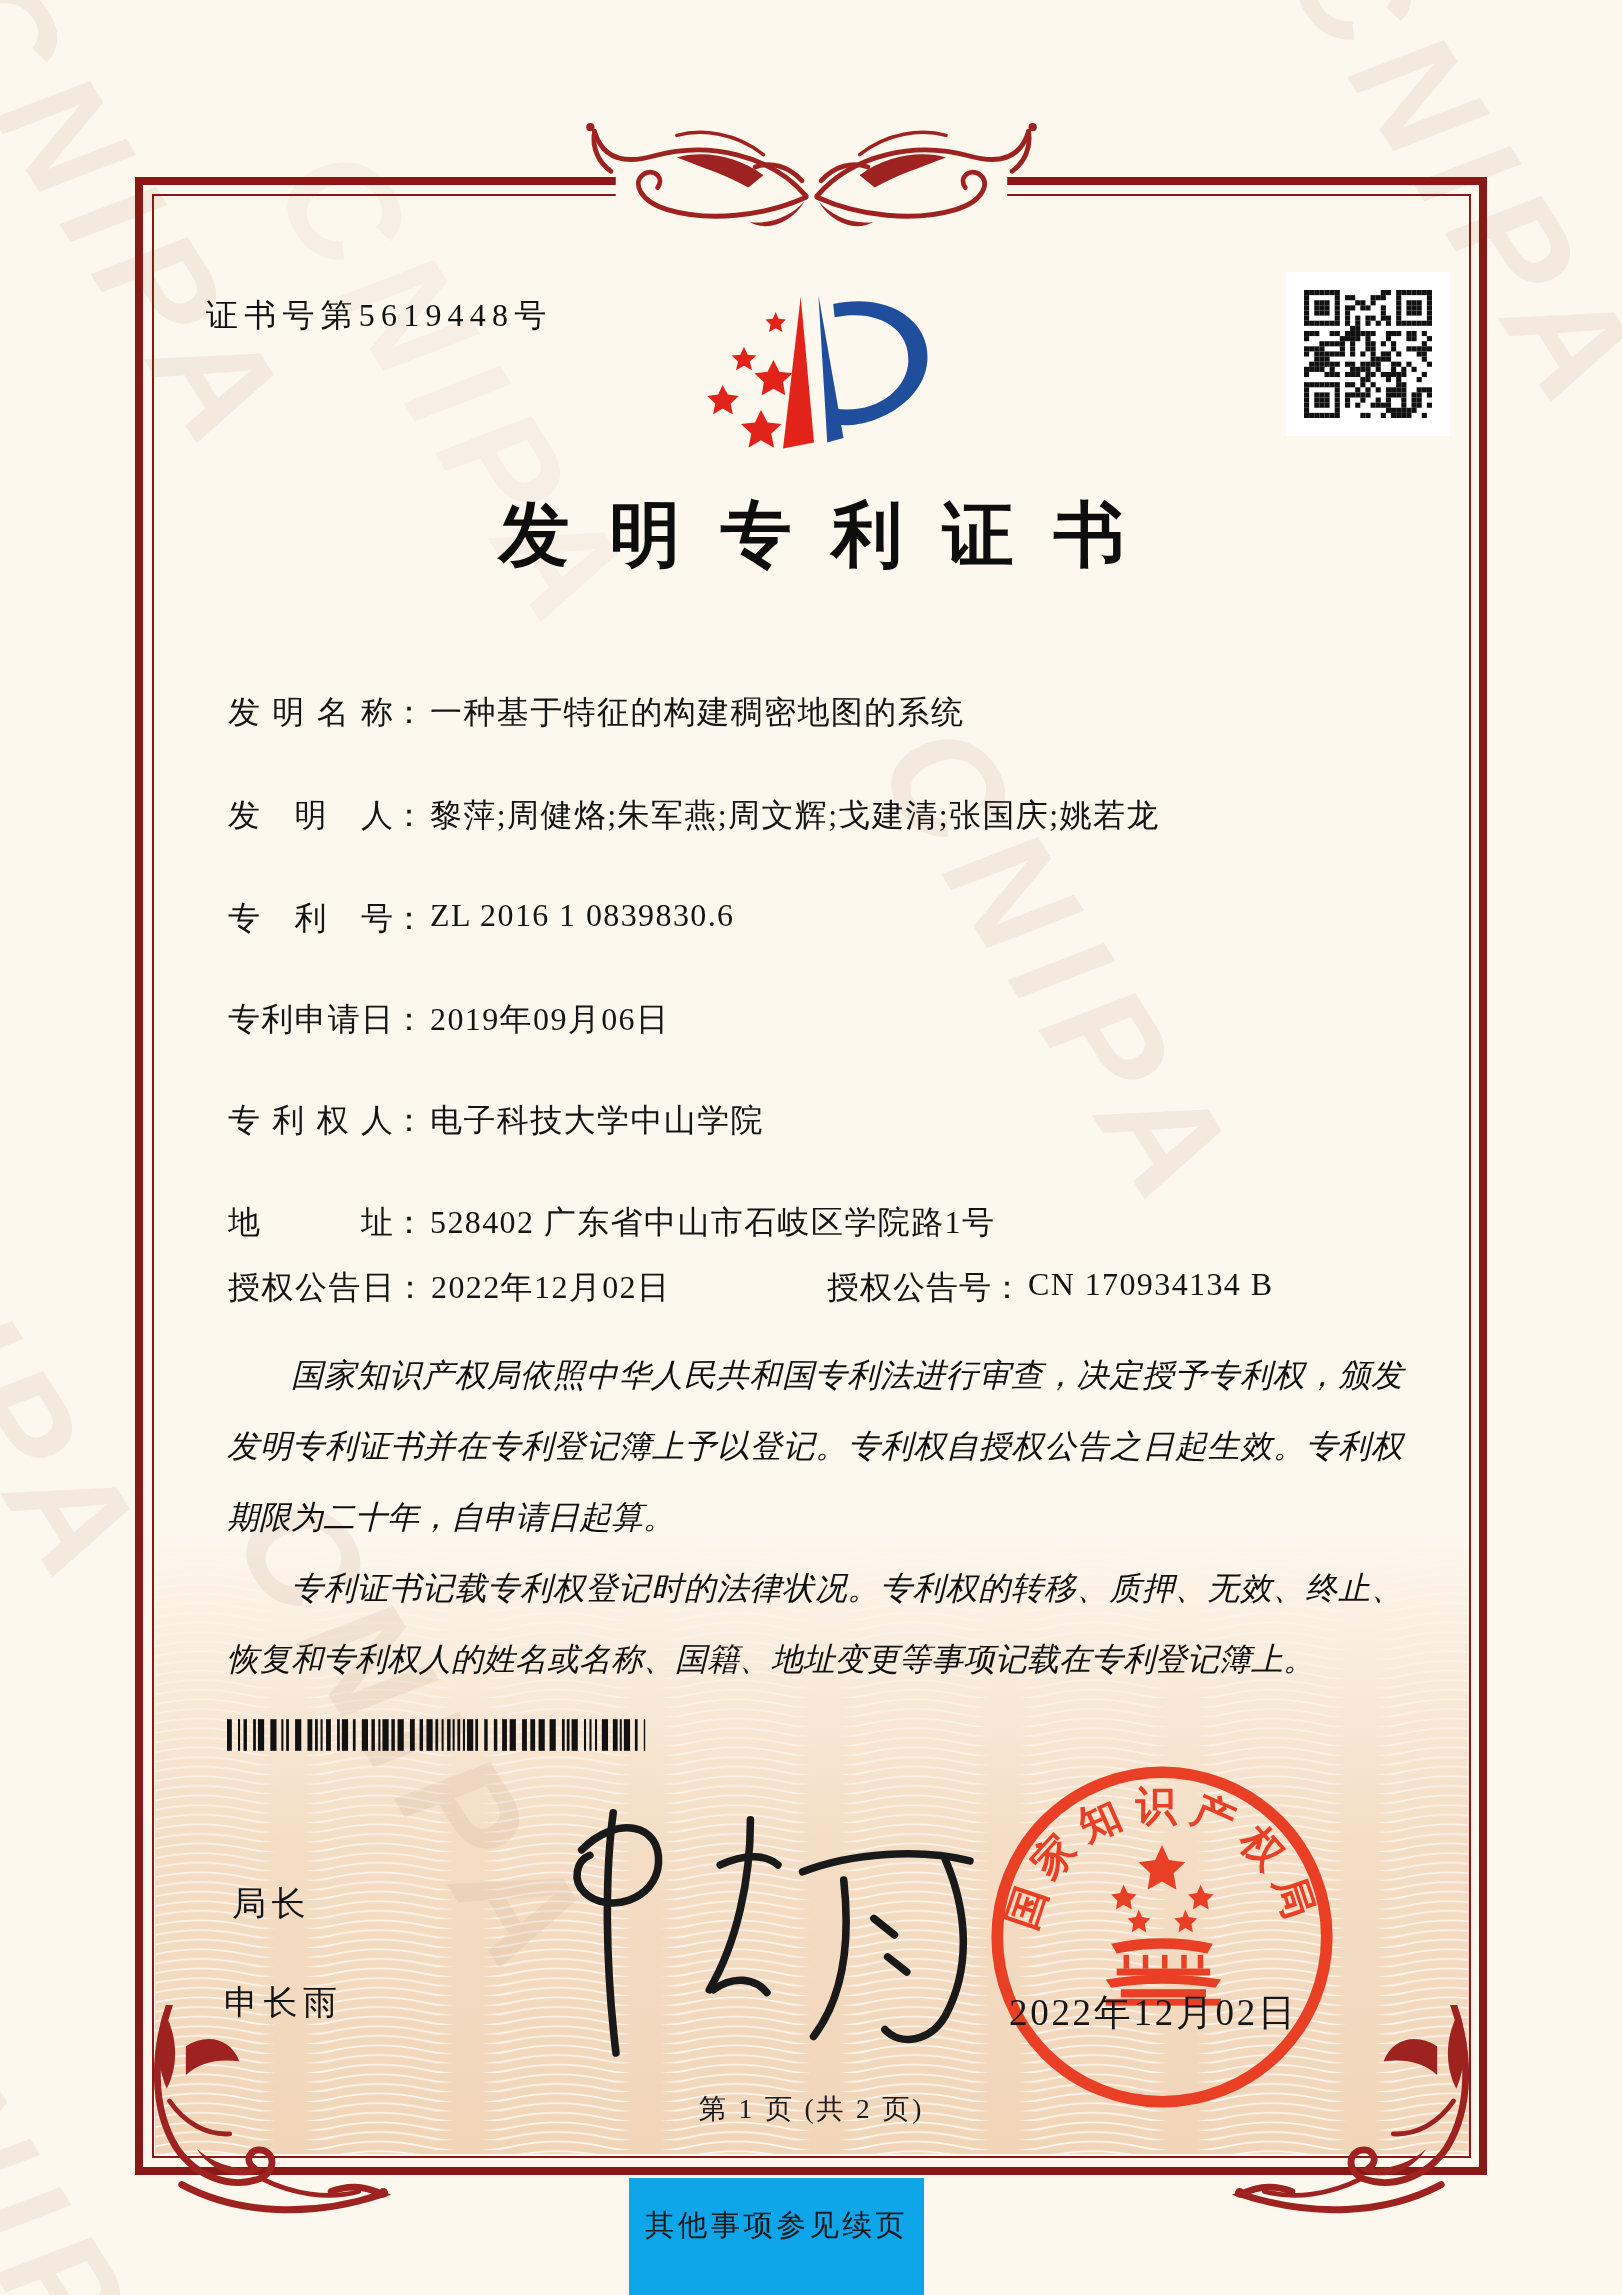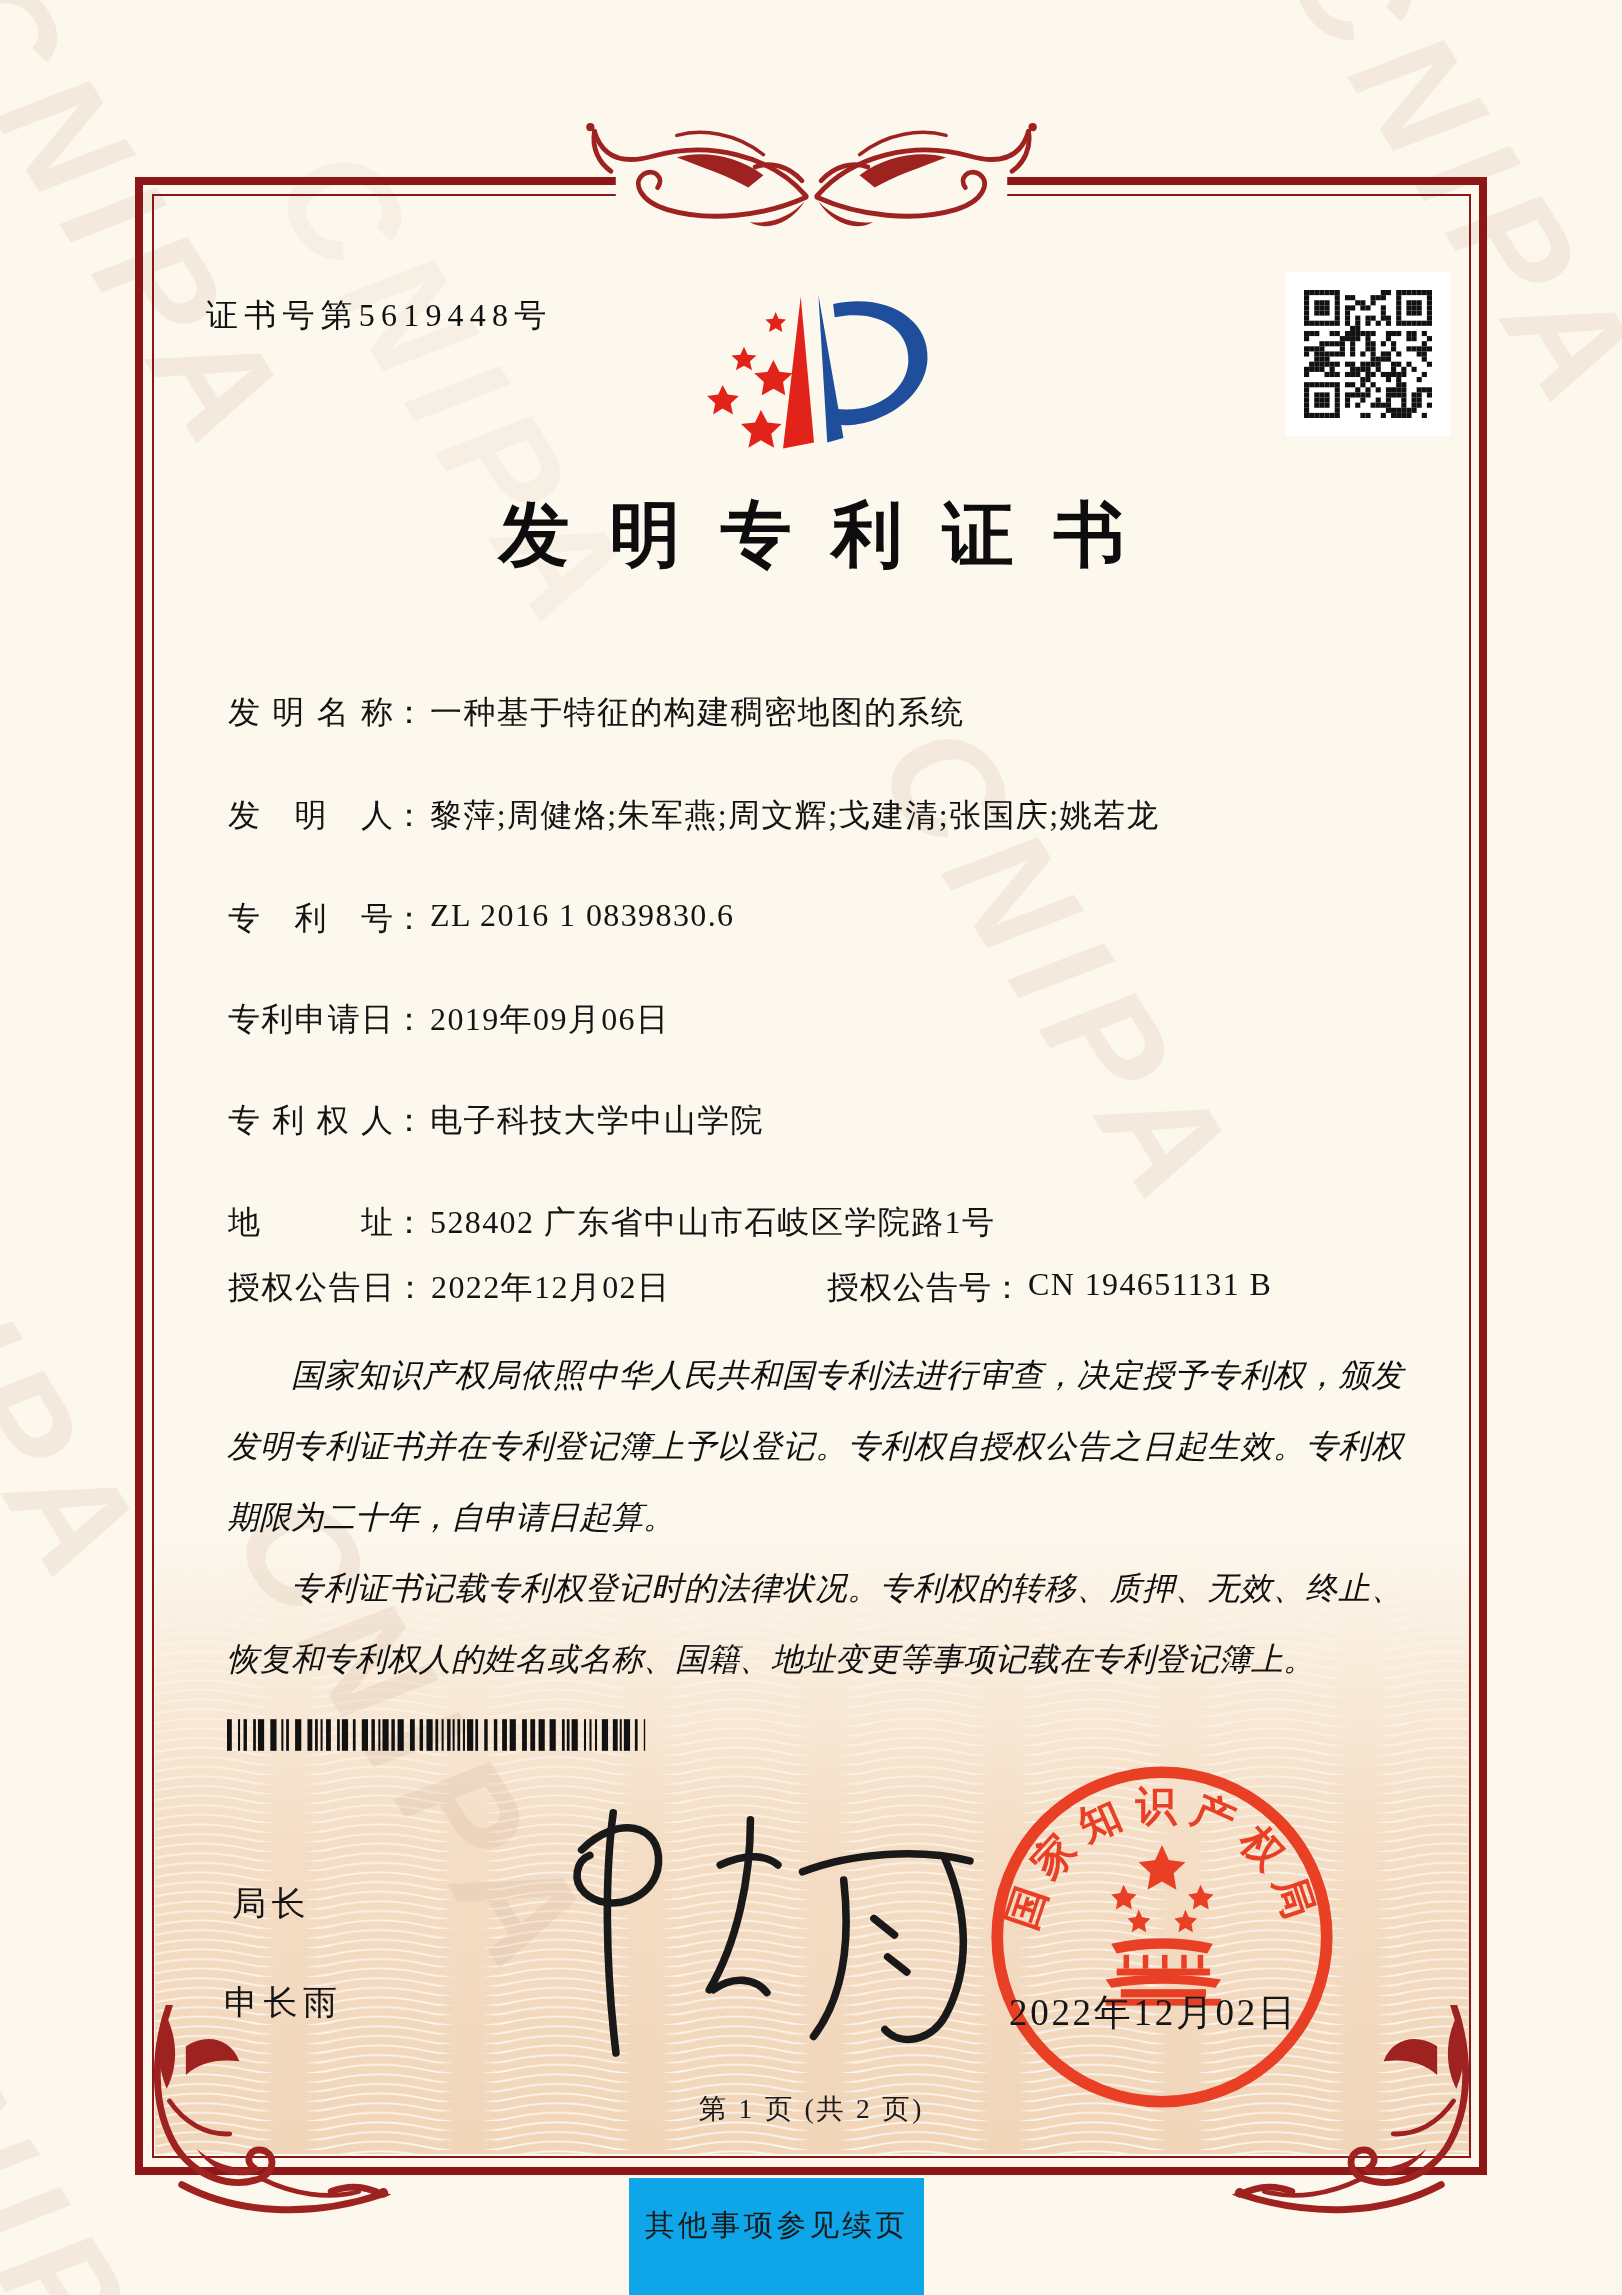--- a/index.html
+++ b/index.html
@@ -514,21 +514,21 @@
   </div>
   <div class="row" style="top:1099px">
     <span class="lbl">专利权人</span><span class="colon">：</span><span class="val">电子科技大学中山学院</span>
   </div>
   <div class="row" style="top:1201px">
     <span class="lbl">地址</span><span class="colon">：</span><span class="val">528402 广东省中山市石岐区学院路1号</span>
   </div>
   <div class="row" style="top:1266px;width:1244px">
     <span class="lbl" style="width:166px">授权公告日</span><span class="colon">：</span><span class="val">2022年12月02日</span>
     <span class="pair2">
-      <span class="lbl">授权公告号</span><span class="colon">：</span><span class="val">CN 194651131 B</span>
+      <span class="lbl">授权公告号</span><span class="colon">：</span><span class="val">CN 170934134 B</span>
     </span>
   </div>
 
   <div id="body-text">
     <p>国家知识产权局依照中华人民共和国专利法进行审查，决定授予专利权，颁发发明专利证书并在专利登记簿上予以登记。专利权自授权公告之日起生效。专利权期限为二十年，自申请日起算。</p>
     <p>专利证书记载专利权登记时的法律状况。专利权的转移、质押、无效、终止、恢复和专利权人的姓名或名称、国籍、地址变更等事项记载在专利登记簿上。</p>
   </div>
 
   <svg id="barcode" width="423" height="32" viewBox="0 0 615 46">
       <rect x="0" y="0" width="7" height="46" fill="#111"></rect>

